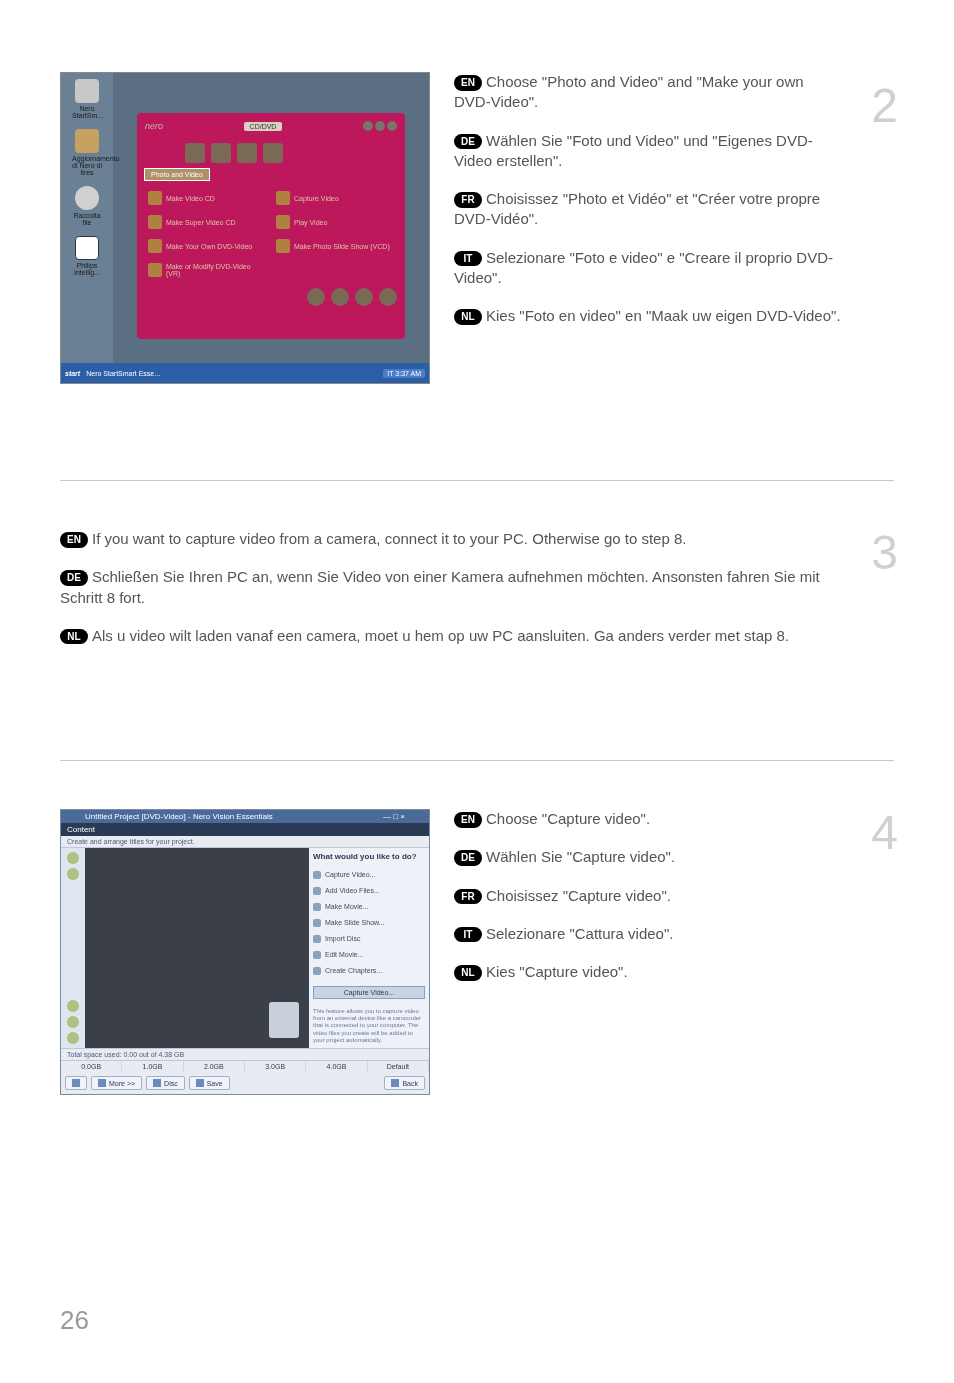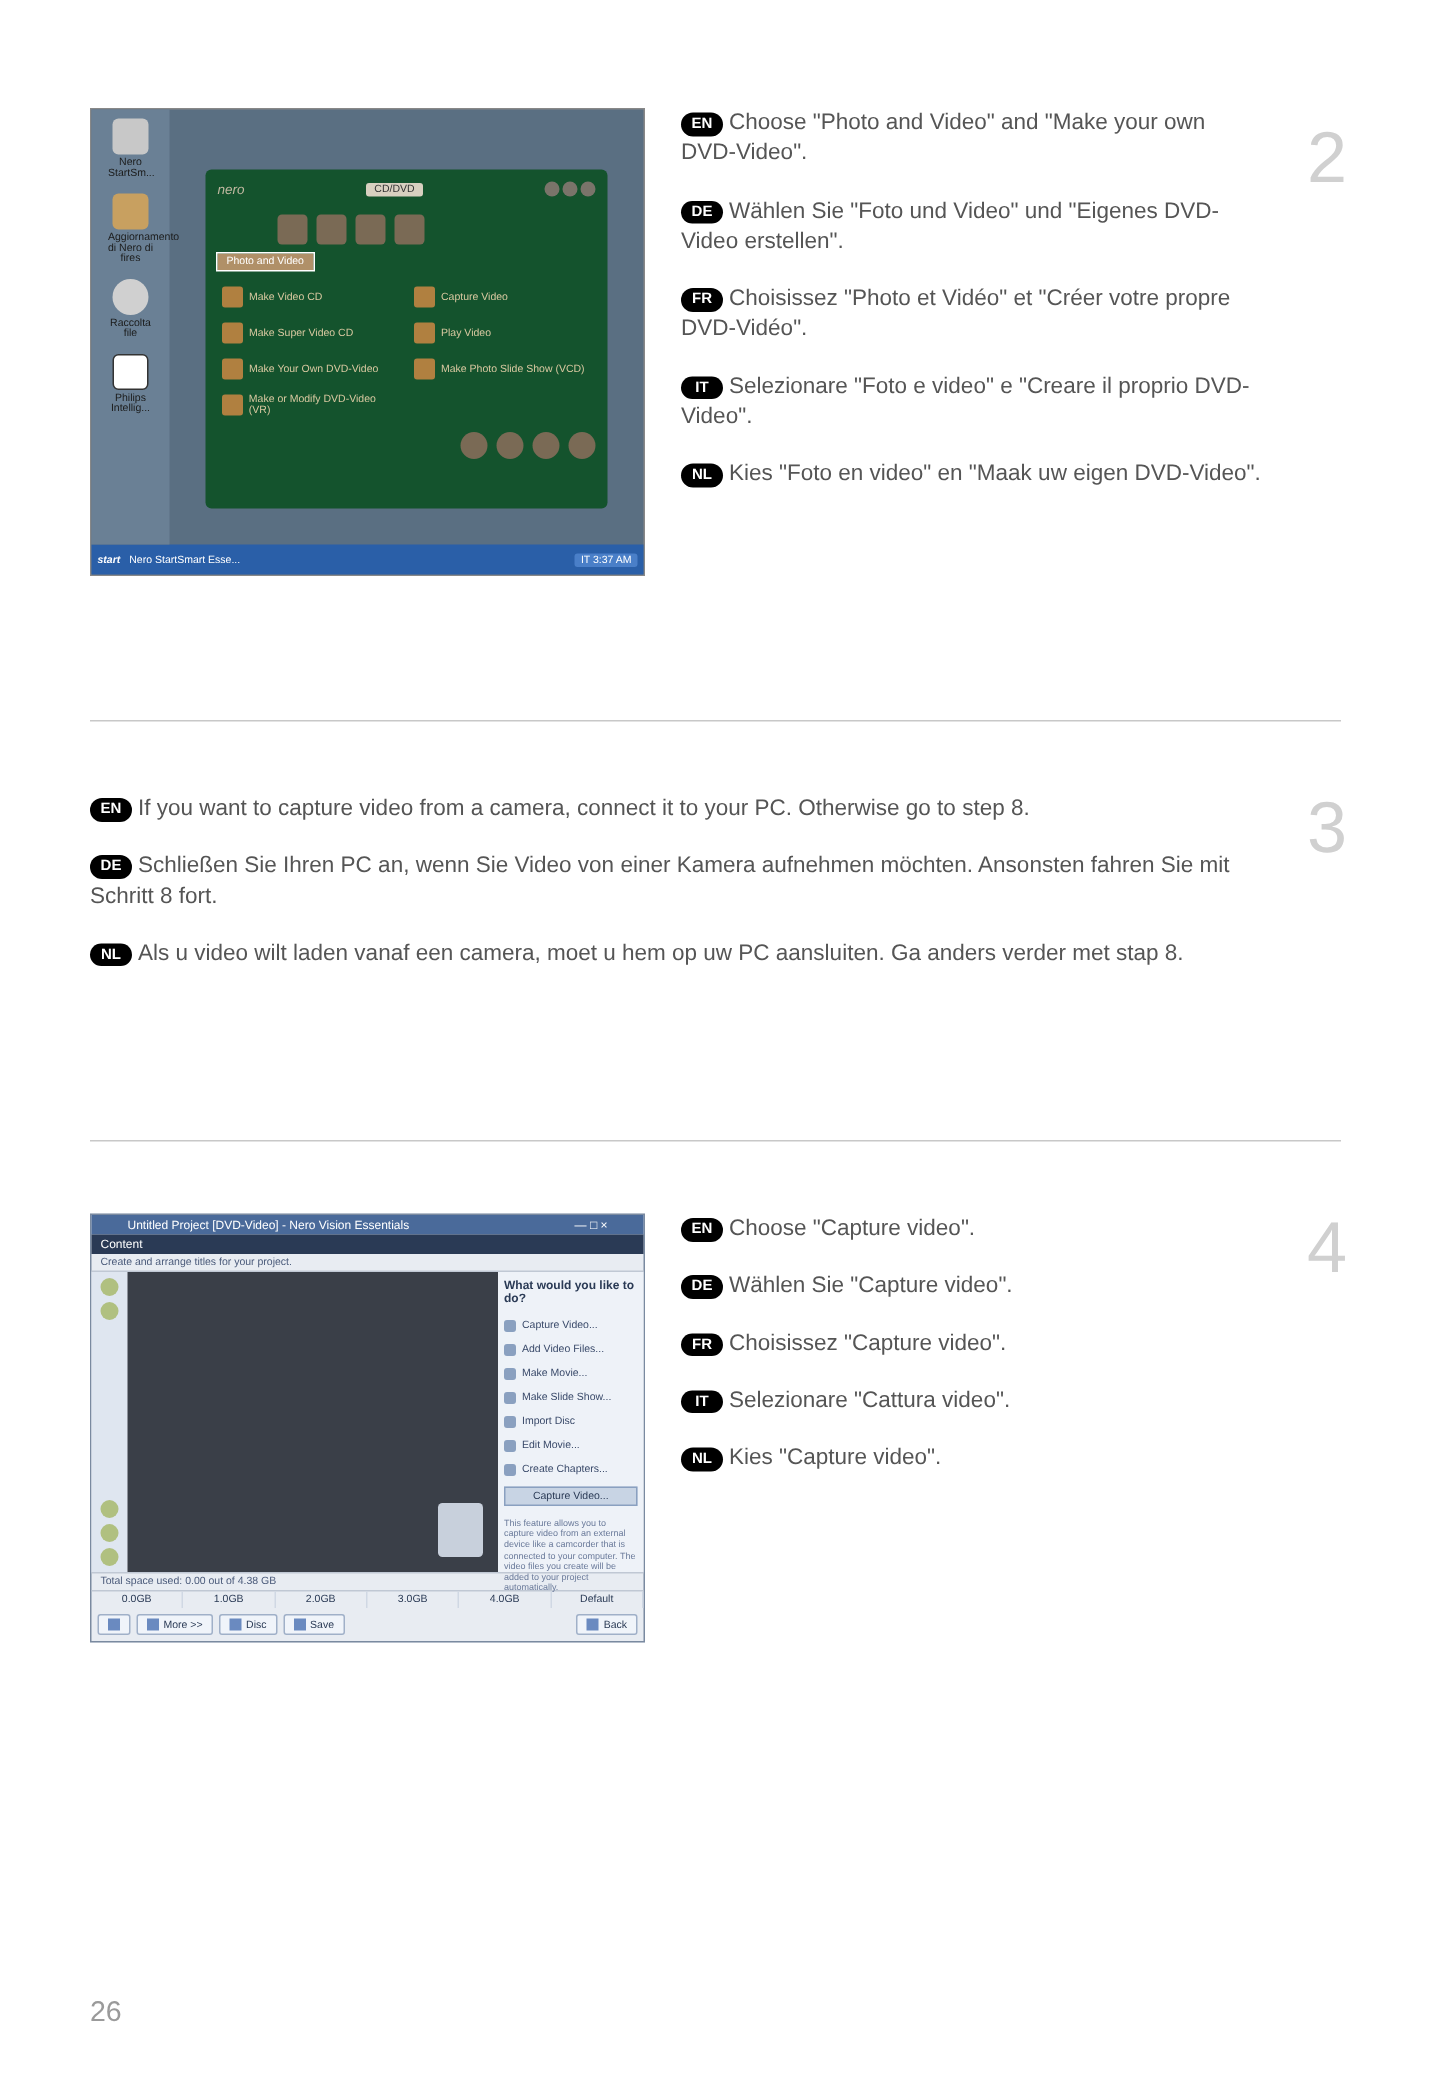--- a/index.html
+++ b/index.html
@@ -78,21 +78,21 @@
     display: flex;
     flex-direction: column;
     gap: 10px;
     align-items: center;
   }
   .dicon { width: 30px; text-align: center; font-size: 7px; color: #1b1b1b; }
   .dicon .g { width: 24px; height: 24px; margin: 0 auto 2px; border-radius: 4px; }
   .shot2-window {
     flex: 1;
     margin: 40px 24px 24px 24px;
-    background: #14532d;
+    background: #be185d;
     border-radius: 4px;
     position: relative;
     padding: 8px;
   }
   .winbar { display: flex; justify-content: space-between; align-items: center; margin-bottom: 12px; }
   .logo { font-size: 9px; font-style: italic; color: #c0b8a0; }
   .ctrls { display: flex; gap: 2px; }
   .ctrls span { width: 10px; height: 10px; border-radius: 50%; background: #7a746a; display: inline-block; }
   .tabrow { display: flex; gap: 6px; margin-bottom: 6px; padding-left: 40px; }
   .tabrow .t { width: 20px; height: 20px; background: #7a6a55; border-radius: 3px; }
@@ -145,39 +145,39 @@
     color: #2a3a55;
   }
   .s4-title { background: #4a6a9a; color: #fff; padding: 2px 24px; font-size: 8px; display: flex; justify-content: space-between; }
   .s4-sub { background: #2a3a55; color: #fff; padding: 2px 6px; font-size: 8px; }
   .s4-hint { padding: 2px 6px; font-size: 7px; color: #4a5a7a; border-bottom: 1px solid #c0c8d4; }
   .s4-body { display: flex; height: 200px; }
   .s4-left { width: 24px; background: #dfe6f0; display: flex; flex-direction: column; align-items: center; padding: 4px 0; gap: 4px; }
   .s4-left .d { width: 12px; height: 12px; border-radius: 50%; background: #b0c080; }
   .s4-mid { flex: 1; background: #3a3f48; position: relative; }
   .s4-mid::after { content: ""; position: absolute; bottom: 10px; right: 10px; width: 30px; height: 36px; background: #c8d0dc; border-radius: 3px; }
-  .s4-right { width: 97px; background: #eef2f8; padding: 4px; display: flex; flex-direction: column; gap: 7px; }
+  .s4-right { width: 120px; background: #eef2f8; padding: 4px; display: flex; flex-direction: column; gap: 7px; }
   .s4-right .hd { font-weight: 600; font-size: 8px; margin-bottom: 2px; }
   .s4-right .opt { font-size: 7px; padding: 1px 0 1px 12px; position: relative; color: #3a4a6a; }
   .s4-right .opt::before { content: ""; position: absolute; left: 0; top: 1px; width: 8px; height: 8px; background: #8aa0c0; border-radius: 2px; }
   .s4-right .capbtn { margin-top: auto; background: #c8d4e4; border: 1px solid #8aa0c0; padding: 2px; text-align: center; font-size: 7px; }
   .s4-right .desc { font-size: 6px; color: #6a7a9a; margin-top: 2px; line-height: 1.2; }
   .s4-foot { border-top: 1px solid #c0c8d4; padding: 2px 6px; font-size: 7px; color: #4a5a7a; }
   .s4-timeline { display: flex; border-top: 1px solid #c0c8d4; }
   .s4-timeline .c { flex: 1; text-align: center; padding: 2px 0; font-size: 7px; border-right: 1px solid #d0d8e4; }
   .s4-toolbar { display: flex; gap: 4px; padding: 4px; align-items: center; }
   .s4-toolbar .btn { border: 1px solid #a0b0c8; padding: 2px 6px; background: #f0f4fa; font-size: 7px; border-radius: 2px; display: flex; align-items: center; gap: 3px; }
   .s4-toolbar .btn .ic { width: 8px; height: 8px; background: #6a8ac0; display: inline-block; }
   .s4-toolbar .sp { flex: 1; }
 
   .page-number {
     position: absolute;
-    bottom: 30px;
+    bottom: 47px;
     left: 60px;
-    font-size: 19px;
+    font-size: 26px;
     font-weight: 300;
     color: #9a9a9a;
   }
 </style>
 </head>
 <body>
 
 <div class="page">
 
   <div class="step">

